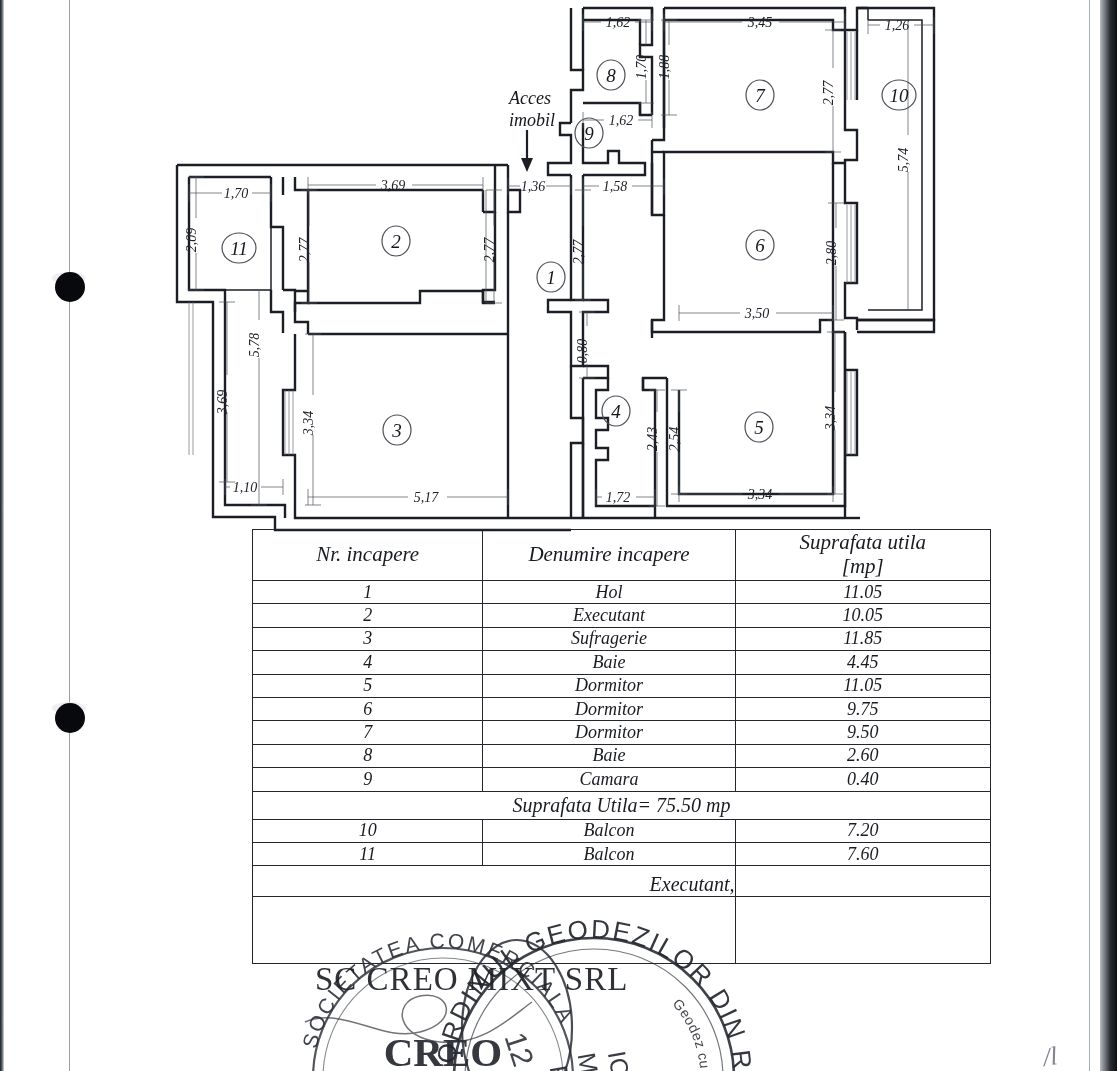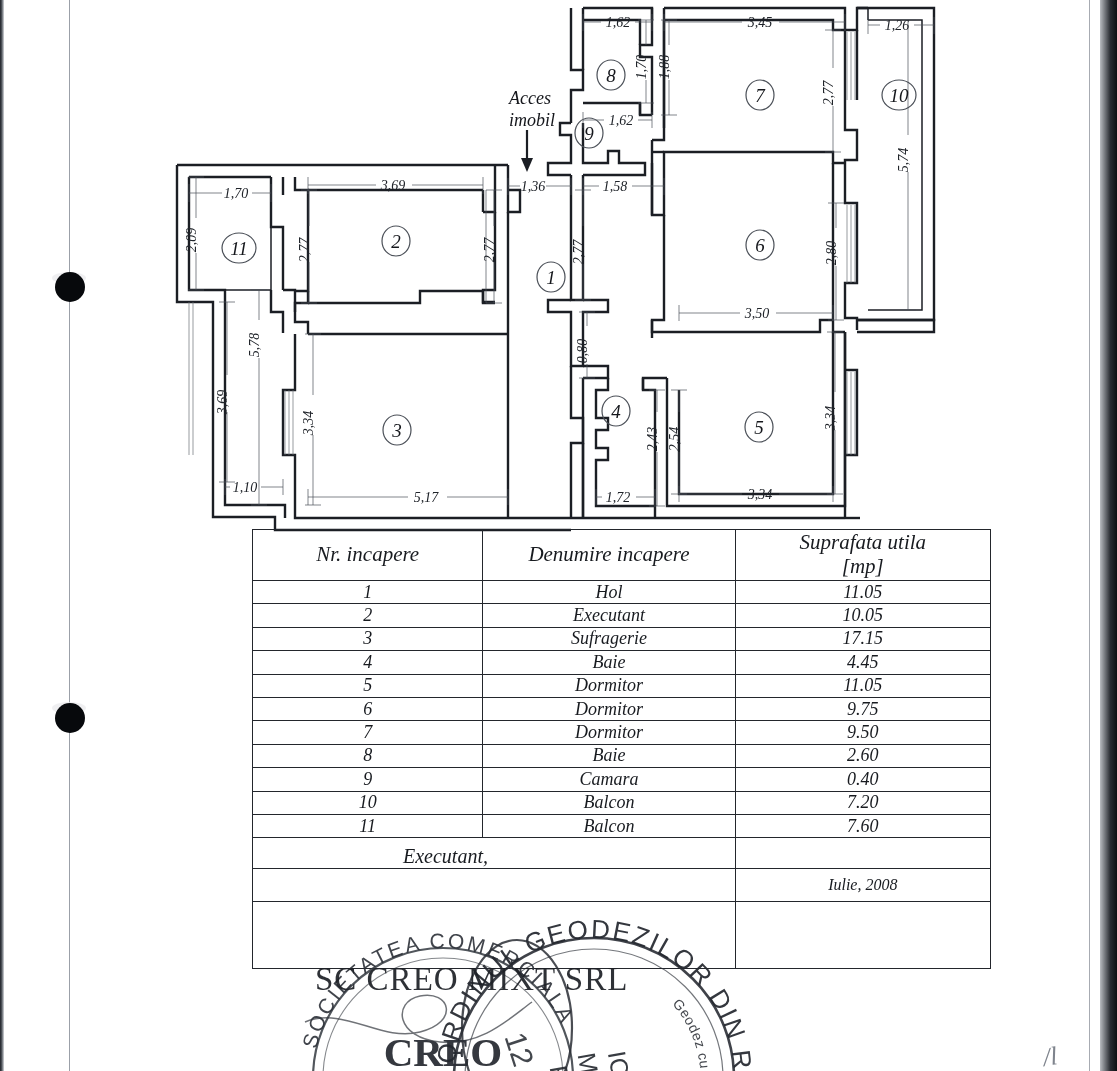--- a/index.html
+++ b/index.html
@@ -26,21 +26,21 @@
   #tbl{position:absolute;left:210px;top:529px;width:739px;padding-left:42px;}
   table{border-collapse:collapse;width:739px;font-style:italic;}
   table td,table th{border:1px solid #23262c;padding:0;text-align:center;
       font-weight:normal;font-style:italic;color:#181b20;}
   .c-nr{width:230px;}
   .c-den{width:252px;}
   .c-sup{width:255px;}
   thead td{height:50px;font-size:21px;line-height:1.12;}
   tbody td{height:22.4px;font-size:18px;}
   td.span-all{font-size:20px;height:27px;}
-  .foot-exec{height:30px;font-size:20px;text-align:left;padding-left:150px;
+  .foot-exec{height:30px;font-size:20px;text-align:right;padding-left:150px;
       vertical-align:bottom;}
   .foot-lbl{height:28px;font-size:20px;}
   .foot-val{height:32px;font-size:16px;}
   .foot-blank{height:66px;}
 
   
   .stamp{position:absolute;pointer-events:none;}
   .stamp svg{display:block;overflow:visible;}
 
   .corner-mark{position:absolute;left:1043px;top:1042px;font-size:26px;
@@ -358,21 +358,21 @@
             <td class="c-sup">11.05</td>
           </tr>
           <tr>
             <td class="c-nr">2</td>
             <td class="c-den">Executant</td>
             <td class="c-sup">10.05</td>
           </tr>
           <tr>
             <td class="c-nr">3</td>
             <td class="c-den">Sufragerie</td>
-            <td class="c-sup">17.15</td>
+            <td class="c-sup">11.85</td>
           </tr>
           <tr>
             <td class="c-nr">4</td>
             <td class="c-den">Baie</td>
             <td class="c-sup">4.45</td>
           </tr>
           <tr>
             <td class="c-nr">5</td>
             <td class="c-den">Dormitor</td>
             <td class="c-sup">11.05</td>
@@ -391,36 +391,35 @@
             <td class="c-nr">8</td>
             <td class="c-den">Baie</td>
             <td class="c-sup">2.60</td>
           </tr>
           <tr>
             <td class="c-nr">9</td>
             <td class="c-den">Camara</td>
             <td class="c-sup">0.40</td>
           </tr>
           <tr>
+            <td colspan="3" class="span-all ">Suprafata Utila= 75.50 mp</td>
+          </tr>
+          <tr>
             <td class="c-nr">10</td>
             <td class="c-den">Balcon</td>
             <td class="c-sup">7.20</td>
           </tr>
           <tr>
             <td class="c-nr">11</td>
             <td class="c-den">Balcon</td>
             <td class="c-sup">7.60</td>
           </tr>
           <tr>
             <td colspan="2" class="foot-exec">Executant,</td>
             <td class="foot-exec"></td>
-          </tr>
-          <tr>
-            <td colspan="2" class="foot-val"></td>
-            <td class="foot-val">Iulie,  2008</td>
           </tr>
           <tr>
             <td colspan="2" class="foot-blank"></td>
             <td class="foot-blank"></td>
           </tr>
         </tbody>
     </table>
   </div>
 
   <div class="stamp" style="left:283px;top:918px;">

